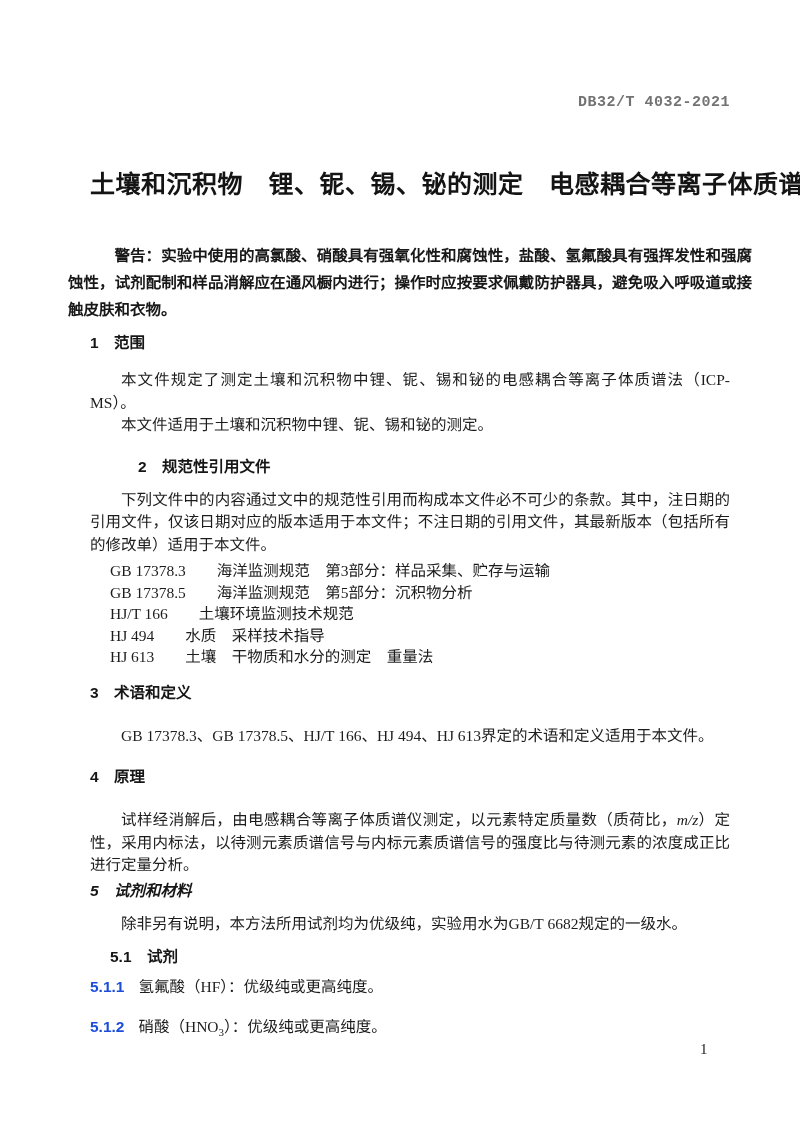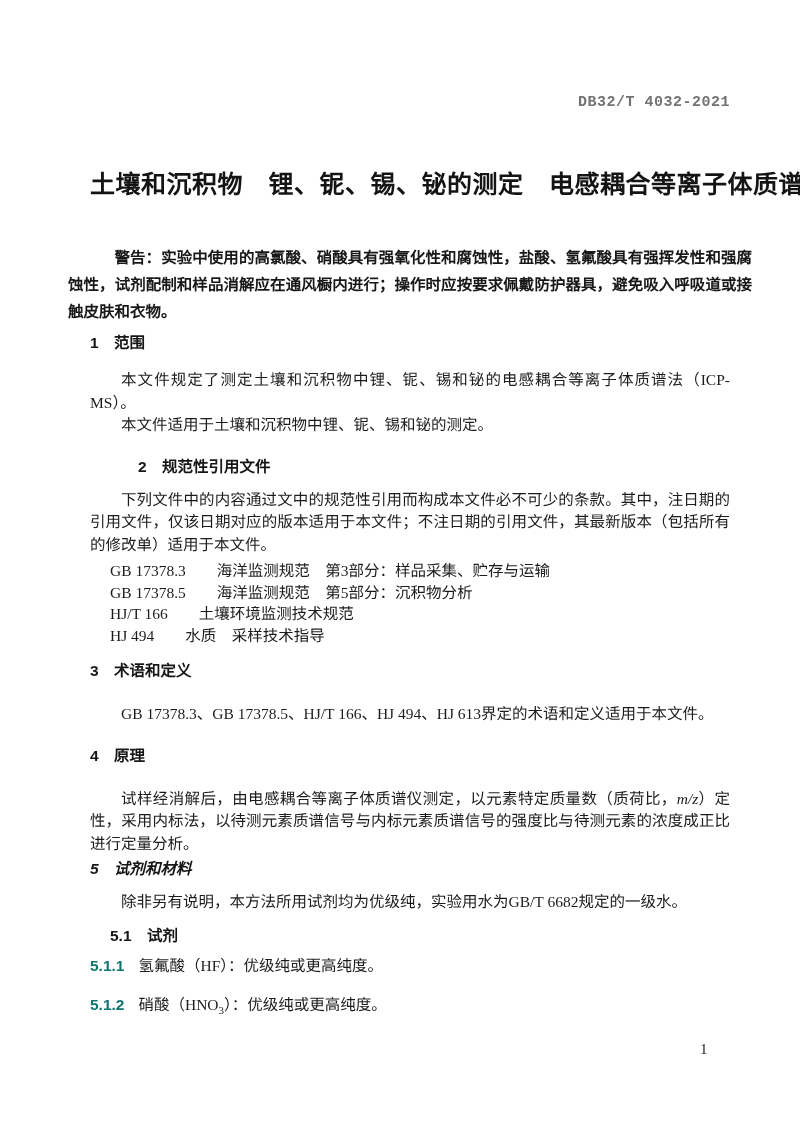--- a/index.html
+++ b/index.html
@@ -38,21 +38,21 @@
     font-weight: 700;
     font-size: 25px;
     line-height: 36px;
     color: #141414;
     letter-spacing: 0.5px;
     white-space: nowrap;
   }
   
   .warning {
     margin: 42px -22px 0 -22px;
-    font-family: Liberation Sans, sans-serif;
+    font-family: Liberation Mono, monospace;
     font-weight: 700;
     font-size: 15.5px;
     line-height: 27px;
     text-indent: 3em;
     text-align: justify;
     color: #181818;
   }
   
   .sec-heading {
     font-family: "Liberation Sans", "DejaVu Sans", sans-serif;
@@ -89,21 +89,21 @@
   }
   
   .reagent-item {
     line-height: 22.5px;
     color: #1c1c1c;
   }
   .reagent-item .item-label {
     font-family: "Liberation Sans", "DejaVu Sans", sans-serif;
     font-weight: 700;
     margin-right: 14px;
-    color: #0f766e;
+    color: #1d4ed8;
   }
   .mt-i1 { margin-top: 9px; }
   .mt-i2 { margin-top: 12px; }
   sub { font-size: 11px; }
   
   .page-number {
     position: absolute;
     top: 1040px;
     left: 700px;
     font-size: 15px;
@@ -126,20 +126,21 @@
   <div class="para">本文件规定了测定土壤和沉积物中锂、铌、锡和铋的电感耦合等离子体质谱法（ICP-MS）。</div>
   <div class="para tight">本文件适用于土壤和沉积物中锂、铌、锡和铋的测定。</div>
 
   <div class="sec-heading mt-h2">2　规范性引用文件</div>
   <div class="para mt20">下列文件中的内容通过文中的规范性引用而构成本文件必不可少的条款。其中，注日期的引用文件，仅该日期对应的版本适用于本文件；不注日期的引用文件，其最新版本（包括所有的修改单）适用于本文件。</div>
   <div class="ref-list">
     <div class="ref-line">GB 17378.3　　海洋监测规范　第3部分：样品采集、贮存与运输</div>
     <div class="ref-line">GB 17378.5　　海洋监测规范　第5部分：沉积物分析</div>
     <div class="ref-line">HJ/T 166　　土壤环境监测技术规范</div>
     <div class="ref-line">HJ 494　　水质　采样技术指导</div>
+    <div class="ref-line">HJ 613　　土壤　干物质和水分的测定　重量法</div>
   </div>
 
   <div class="sec-heading mt-h3">3　术语和定义</div>
   <div class="para mt22">GB 17378.3、GB 17378.5、HJ/T 166、HJ 494、HJ 613界定的术语和定义适用于本文件。</div>
 
   <div class="sec-heading mt-h4">4　原理</div>
   <div class="para mt22"><span>试样经消解后，由电感耦合等离子体质谱仪测定，以元素特定质量数（质荷比，</span><span class="italic">m/z</span><span>）定性，采用内标法，以待测元素质谱信号与内标元素质谱信号的强度比与待测元素的浓度成正比进行定量分析。</span></div>
 
   <div class="sec-heading mt-h5">5　试剂和材料</div>
   <div class="para mt20">除非另有说明，本方法所用试剂均为优级纯，实验用水为GB/T 6682规定的一级水。</div>

